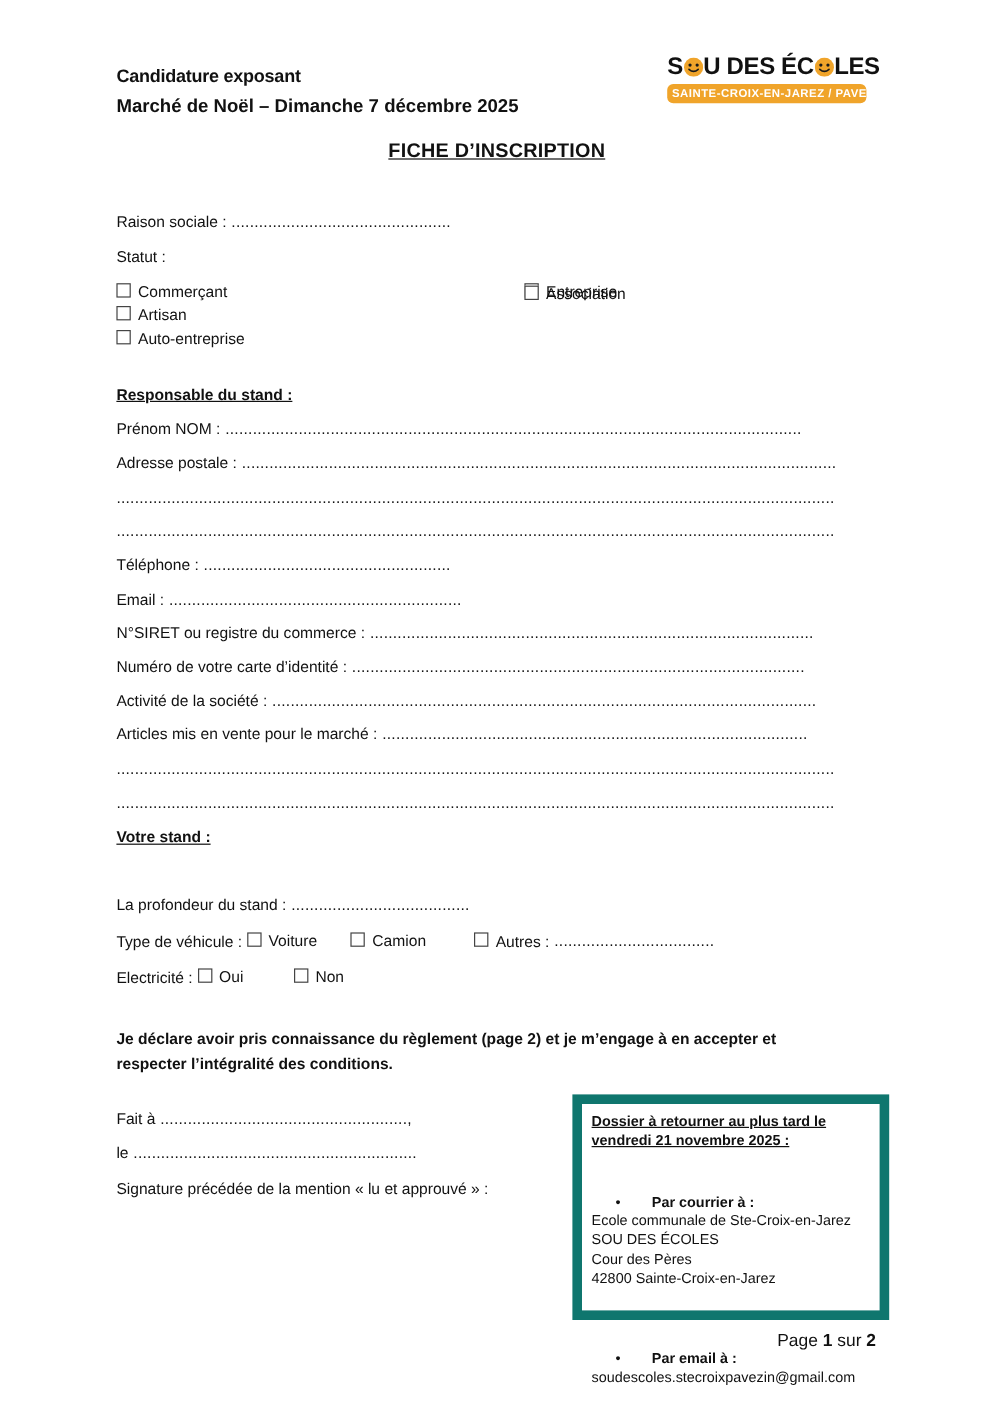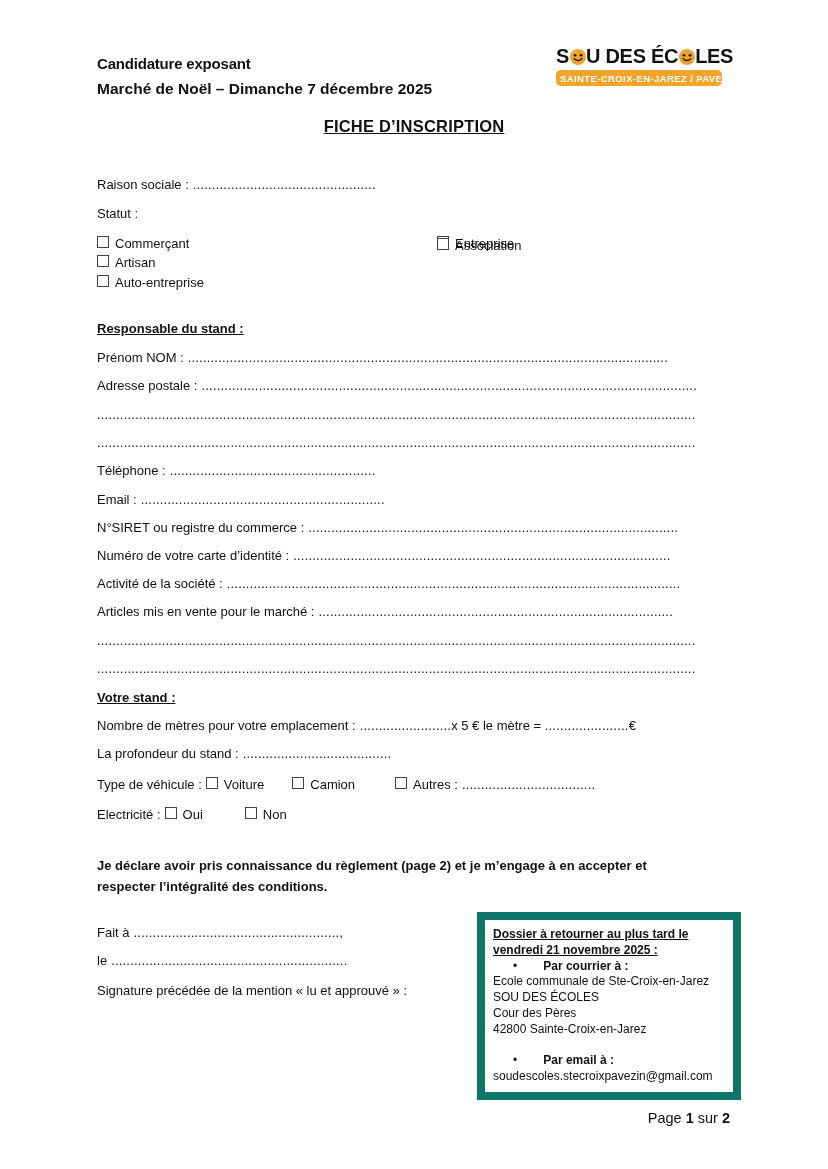--- a/index.html
+++ b/index.html
@@ -26,21 +26,21 @@
     margin-top:2px; background:#F0A42A; color:#ffffff; font-weight:bold;
     font-size:9.5px; letter-spacing:0.4px; border-radius:5px; padding:2.5px 4px;
     white-space:nowrap;
   }
   .decl { width:608px; white-space:normal; line-height:21px; }
   .rbox {
     position:absolute; left:477px; top:912px; width:232px; height:158px;
     border:8px solid #0f766e; padding:7px 8px; font-size:12px; line-height:15.8px;
   }
   .rbox-line { white-space:nowrap; }
-  .rbox-bullet { white-space:nowrap; }
+  .rbox-bullet { white-space:nowrap;margin-top:36px; }
   .rbox-bullet .bdot { display:inline-block; margin-left:20px; }
   .rbox-bullet .blabel { display:inline-block; margin-left:26px; font-weight:bold; }
   .rbox-spacer { height:15.8px; }
   .footer { left:auto; right:98px; text-align:right; font-size:14.5px; }
 </style>
 </head>
 <body>
 
 <div class="page">
 
@@ -115,23 +115,20 @@
     <span class="lbl">Activité de la société :</span><span class="dots">.......................................................................................................................</span>
   </div>
   <div class="ln" style="top:605px">
     <span class="lbl">Articles mis en vente pour le marché :</span><span class="dots">.............................................................................................</span>
   </div>
   <div class="ln dots" style="top:634px">.............................................................................................................................................................</div>
   <div class="ln dots" style="top:662px">.............................................................................................................................................................</div>
 
   <div class="ln b u" style="top:691px">Votre stand :</div>
 
-  <div class="ln" style="top:719px">
-    <span class="lbl">Nombre de mètres pour votre emplacement :</span><span class="dots">........................</span><span>x 5 € le mètre =</span> <span class="dots">......................</span><span>€</span>
-  </div>
   <div class="ln" style="top:747px">
     <span class="lbl">La profondeur du stand :</span><span class="dots">.......................................</span>
   </div>
   <div class="ln" style="top:777px">
     <span class="lbl">Type de véhicule :</span><span class="cb"></span><span>Voiture</span><span class="cb" style="margin-left:28px"></span><span>Camion</span><span class="cb" style="margin-left:40px"></span><span class="lbl">Autres :</span><span class="dots">...................................</span>
   </div>
   <div class="ln" style="top:807px">
     <span class="lbl">Electricité :</span><span class="cb"></span><span>Oui</span><span class="cb" style="margin-left:42px"></span><span>Non</span>
   </div>
 

